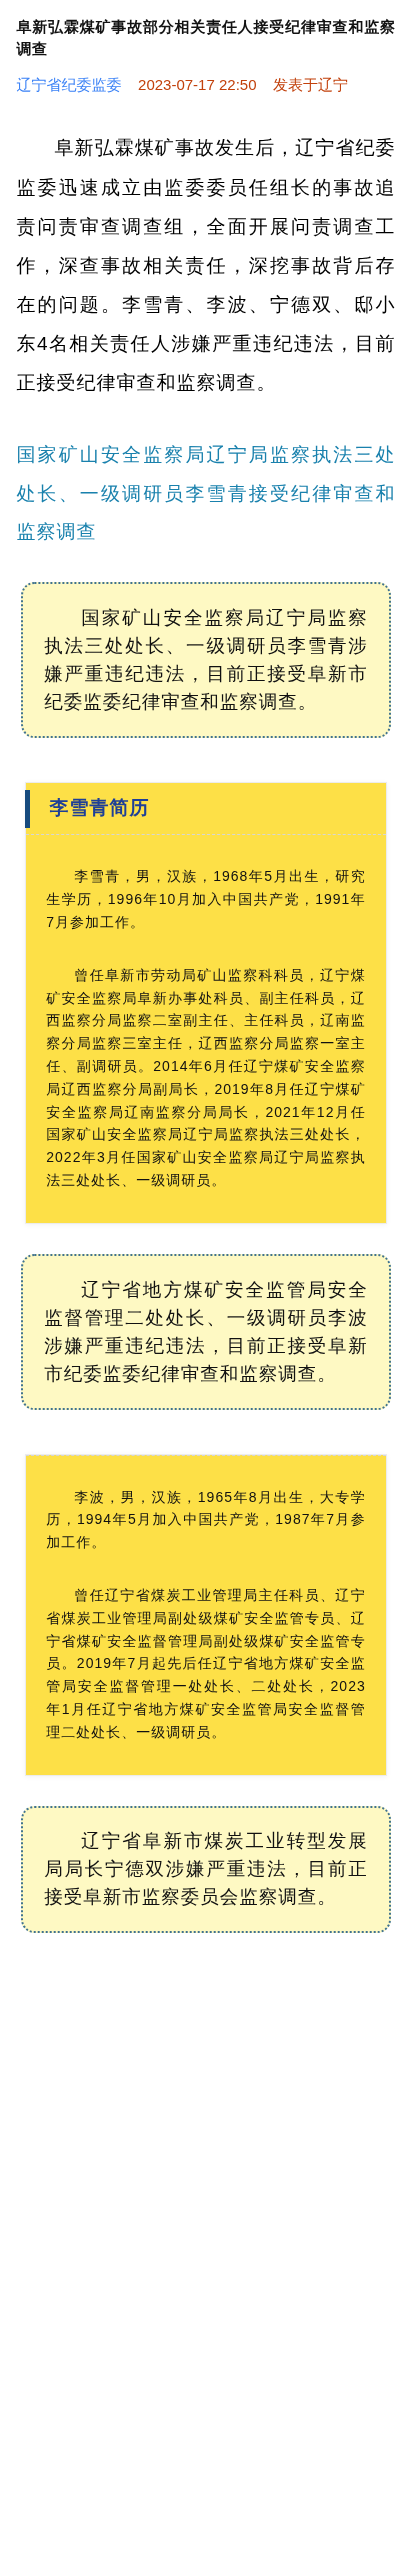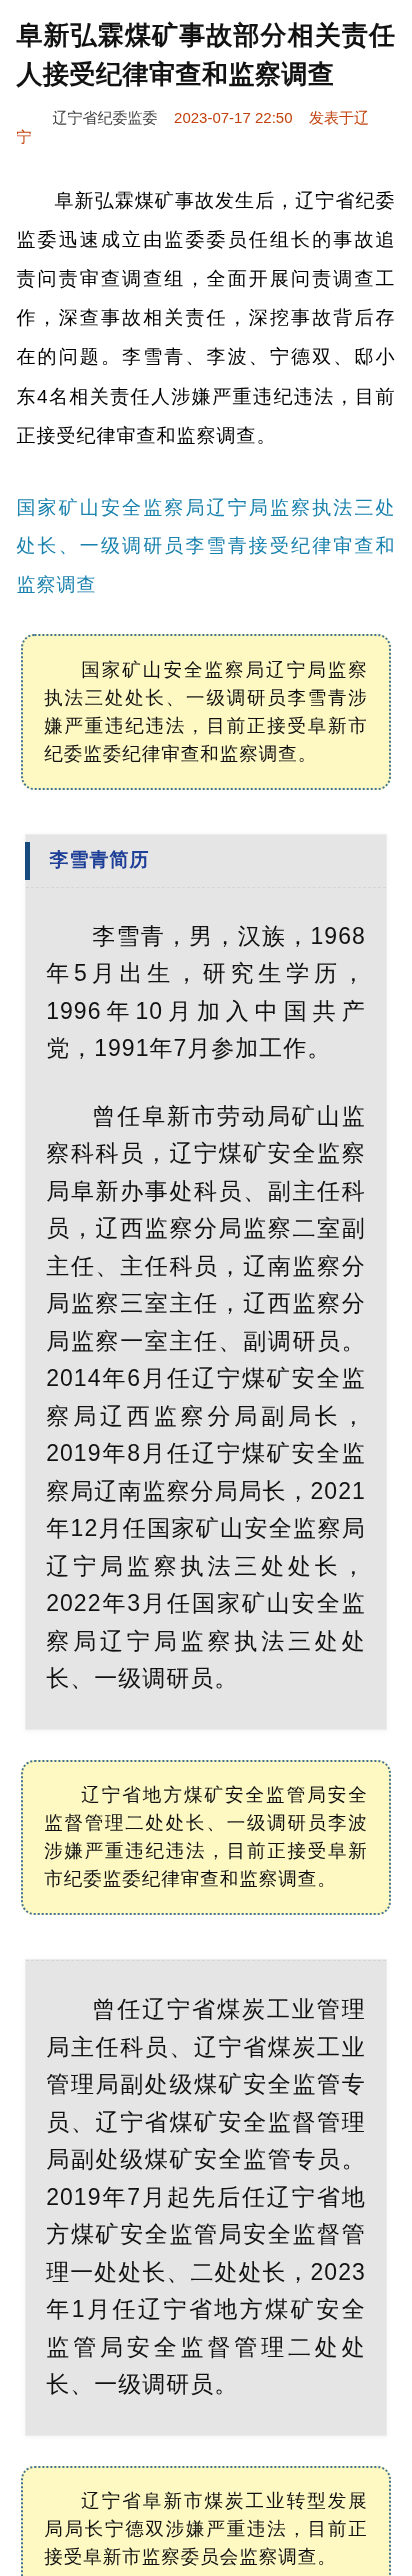--- a/index.html
+++ b/index.html
@@ -1,26 +1,26 @@
 <!DOCTYPE html>
 <html lang="zh" style="font-size:8.2px"><head>
 <meta charset="utf-8">
 <style>
   html,body { margin:0; padding:0; background:#ffffff; }
   body { font-family:"Liberation Sans", sans-serif; color:#191919; }
   .page { width:412px; box-sizing:border-box; padding:15.5px 16.5px 25px; background:#ffffff; }
 
   .title {
-    margin:0; font-size:26px; font-weight:700; line-height:1.5;
+    margin:0; font-size:15px; font-weight:700; line-height:1.5;
     color:#121212; letter-spacing:0.5px; text-align:justify;
   }
 
   .meta { margin-top:14.4px; font-size:15px; line-height:1.3; }
   .meta span { margin-right:12.4px; }
-  .account { color:#404040;margin-left:36px; }
+  .account { color:#3b82f6; }
   .pub-time, .pub-loc { color:#c2410c; }
 
   .intro {
     margin:34px 0 0; font-size:19px; line-height:2.06; letter-spacing:1px;
     text-align:justify; text-indent:2em; color:#000000;
   }
 
   .section-heading {
     margin:34px 0 0; font-size:19px; font-weight:400; color:#1981ad;
     line-height:2.03; letter-spacing:1px; text-align:justify;
@@ -29,35 +29,35 @@
   .notice-box {
     margin:30px 4.1px 0; border:2.1px dotted #40738f; border-radius:13.4px;
     padding:19.6px 21.6px; background:#fef9c3;
   }
   .notice-text {
     margin:0; font-size:18.5px; line-height:1.52; letter-spacing:1px;
     text-align:justify; text-indent:2em; color:#111111;
   }
 
   .resume-card {
-    margin:44px 8.2px 0; background:#e5e5e5; position:relative;
+    margin:44px 8.2px 0; background:#fde047; position:relative;
     border:0.5px solid #ececec; box-shadow:0 1px 5.2px rgba(0,0,0,0.05);
     padding:0 20.6px 31px;
   }
   .resume-header { position:relative; padding:12.4px 0 13.4px 3.1px; }
   .accent-bar {
     position:absolute; left:-21px; top:7.2px; width:5.2px; height:38px;
     background:#164a7e;
   }
   .resume-title {
     font-size:19px; font-weight:700; color:#1e3f97; letter-spacing:1px;
   }
   .resume-divider { border:0; border-top:1px dashed #d6d6d6; margin:0 -20.6px; }
   .resume-p {
-    margin:30px 0 0; font-size:23px; line-height:1.63; letter-spacing:1px;
+    margin:30px 0 0; font-size:14px; line-height:1.63; letter-spacing:1px;
     text-align:justify; text-indent:2em; color:#111111;
   }
 </style>
 </head>
 <body>
 
 <div class="page">
 
   <h1 class="title">阜新弘霖煤矿事故部分相关责任人接受纪律审查和监察调查</h1>
 
@@ -84,20 +84,21 @@
       <p class="resume-p">曾任阜新市劳动局矿山监察科科员，辽宁煤矿安全监察局阜新办事处科员、副主任科员，辽西监察分局监察二室副主任、主任科员，辽南监察分局监察三室主任，辽西监察分局监察一室主任、副调研员。2014年6月任辽宁煤矿安全监察局辽西监察分局副局长，2019年8月任辽宁煤矿安全监察局辽南监察分局局长，2021年12月任国家矿山安全监察局辽宁局监察执法三处处长，2022年3月任国家矿山安全监察局辽宁局监察执法三处处长、一级调研员。</p>
     </div>
   </div>
 
   <div>
     <div class="notice-box">
       <p class="notice-text">辽宁省地方煤矿安全监管局安全监督管理二处处长、一级调研员李波涉嫌严重违纪违法，目前正接受阜新市纪委监委纪律审查和监察调查。</p>
     </div>
     <div class="resume-card">
       <hr class="resume-divider">
+      <p class="resume-p">李波，男，汉族，1965年8月出生，大专学历，1994年5月加入中国共产党，1987年7月参加工作。</p>
       <p class="resume-p">曾任辽宁省煤炭工业管理局主任科员、辽宁省煤炭工业管理局副处级煤矿安全监管专员、辽宁省煤矿安全监督管理局副处级煤矿安全监管专员。2019年7月起先后任辽宁省地方煤矿安全监管局安全监督管理一处处长、二处处长，2023年1月任辽宁省地方煤矿安全监管局安全监督管理二处处长、一级调研员。</p>
     </div>
   </div>
 
   <div>
     <div class="notice-box">
       <p class="notice-text">辽宁省阜新市煤炭工业转型发展局局长宁德双涉嫌严重违法，目前正接受阜新市监察委员会监察调查。</p>
     </div>
 
   </div>

